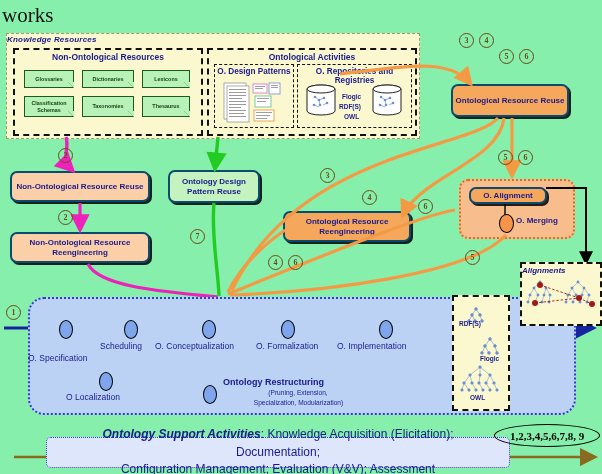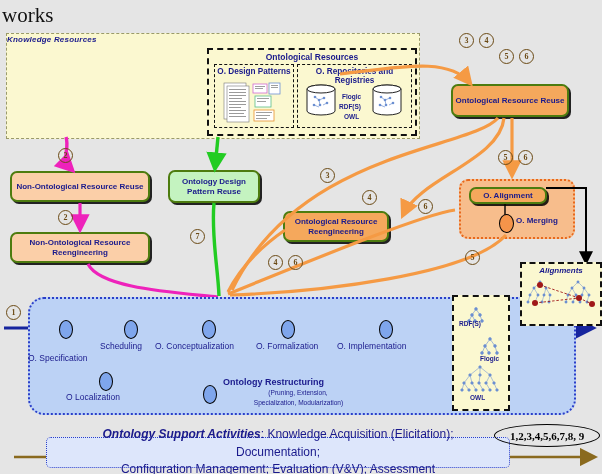--- a/index.html
+++ b/index.html
@@ -1,17 +1,17 @@
 <!DOCTYPE html>
 <html><head>
 <meta charset="utf-8">
 <style>
   html,body{margin:0;padding:0;background:#ffffff;}
   body{font-family:"Liberation Sans",sans-serif;}
-  #page{position:relative;width:602px;height:474px;overflow:hidden;background:#e5e5e5;}
+  #page{position:relative;width:602px;height:474px;overflow:hidden;background:#86efac;}
 
   
   .abs{position:absolute;}
 
   .top-cut{
     position:absolute;left:0;top:-10px;width:602px;height:16px;
     font-family:"Liberation Serif",serif;font-size:21px;color:#111;
     overflow:hidden;
   }
   .works{
@@ -47,21 +47,21 @@
     line-height:1.15;padding:0 1px;box-sizing:border-box;
   }
   .note:after{
     content:"";position:absolute;right:-1px;bottom:-1px;
     border-left:6px solid transparent;border-top:6px solid #b8f2b8;
     filter:drop-shadow(0 0 0 #1b5c1b);
   }
 
   
   .pbox{
-    position:absolute;border:2px solid #4d7c0f;border-radius:7px;
+    position:absolute;border:2px solid #0c4a6e;border-radius:7px;
     box-shadow:2px 2px 0 rgba(0,0,0,.85);
     display:flex;align-items:center;justify-content:center;text-align:center;
     font-size:8px;font-weight:bold;color:#1a1a8c;line-height:1.25;
     box-sizing:border-box;padding:0 2px;
   }
   .peach{background:#fbcfa8;}
   .orange{background:#f5a85c;}
   .green{background:#c4f3c0;}
 
   .merge-panel{
@@ -97,21 +97,21 @@
     white-space:nowrap;text-align:center;
   }
   .restr-sub{
     position:absolute;font-size:6.6px;color:#1a1a8c;text-align:center;
     line-height:1.2;white-space:nowrap;
   }
 
   
   .ypanel{position:absolute;background:#fbf8d0;border:2px dashed #111;}
   .ypanel-title{
-    position:absolute;left:0;top:2px;width:100%;text-align:center;
+    position:absolute;left:0;top:2px;width:100%;
     font-style:italic;font-weight:bold;font-size:8px;color:#1a1a8c;
   }
   .ylbl{position:absolute;font-size:6.5px;color:#1a1a8c;font-weight:bold;}
 
   
   .support{
     position:absolute;left:46px;top:437px;width:464px;height:31px;
     background:#dde6fb;border:1.5px dotted #2b3fc9;border-radius:5px;
     box-sizing:border-box;
     display:flex;align-items:center;justify-content:center;
@@ -134,23 +134,34 @@
 <body>
 
 <div id="page">
 
   <div class="top-cut"></div>
   <div class="works">works</div>
 
   <div class="abs kr-outer">
     <div class="kr-title">Knowledge Resources</div>
 
+    <div class="grp" style="left:6px;top:14px;width:186px;height:84px;">
+      <div class="grp-title">Non-Ontological Resources</div>
+
+      <div class="note" style="left:9px;top:20px;width:50px;height:18px;">Glossaries</div>
+      <div class="note" style="left:67px;top:20px;width:52px;height:18px;">Dictionaries</div>
+      <div class="note" style="left:127px;top:20px;width:48px;height:18px;">Lexicons</div>
+
+      <div class="note" style="left:9px;top:46px;width:50px;height:21px;">Classification Schemas</div>
+      <div class="note" style="left:67px;top:46px;width:52px;height:21px;">Taxonomies</div>
+      <div class="note" style="left:127px;top:46px;width:48px;height:21px;">Thesaurus</div>
+    </div>
 
     <div class="grp" style="left:200px;top:14px;width:206px;height:84px;">
-      <div class="grp-title">Ontological Resources</div>
+      <div class="grp-title">Ontological Activities</div>
 
       <div class="sub" style="left:5px;top:14px;width:78px;height:62px;">
         <div class="sub-title">O. Design Patterns</div>
         <svg class="doc-mini" style="left:8px;top:16px;" width="64" height="42" viewBox="0 0 64 42">
           <g fill="#ffffff" stroke="#777" stroke-width=".6">
             <rect x="1" y="2" width="22" height="36"></rect>
             <rect x="4" y="5" width="22" height="36"></rect>
           </g>
           <g fill="#9a9a9a">
             <rect x="6" y="8" width="17" height="1"></rect>
@@ -218,21 +229,21 @@
   </div>
 
   <div class="pbox peach" style="left:10px;top:171px;width:140px;height:31px;">Non-Ontological Resource Reuse</div>
 
   <div class="pbox green" style="left:168px;top:170px;width:92px;height:33px;">Ontology Design Pattern Reuse</div>
 
   <div class="pbox peach" style="left:10px;top:232px;width:140px;height:31px;">Non-Ontological Resource Reengineering</div>
 
   <div class="pbox orange" style="left:451px;top:84px;width:118px;height:33px;">Ontological Resource Reuse</div>
 
-  <div class="pbox orange" style="left:283px;top:211px;width:106px;height:31px;">Ontological Resource Reengineering</div>
+  <div class="pbox orange" style="left:283px;top:211px;width:128px;height:31px;">Ontological Resource Reengineering</div>
 
   <div class="merge-panel" style="left:459px;top:179px;width:112px;height:56px;">
     <div class="pbox orange" style="left:8px;top:6px;width:78px;height:17px;font-size:8px;">O. Alignment</div>
     <svg style="position:absolute;left:0;top:0;" width="112" height="56">
       <line x1="44" y1="23" x2="44" y2="35" stroke="#000" stroke-width="1.4"></line>
     </svg>
     <div style="position:absolute;left:38px;top:33px;width:13px;height:17px;border-radius:50%;background:#f5944a;border:1.6px solid #000;"></div>
     <div style="position:absolute;left:55px;top:35px;font-size:8px;font-weight:bold;color:#1a1a8c;white-space:nowrap;">O. Merging</div>
   </div>
 

